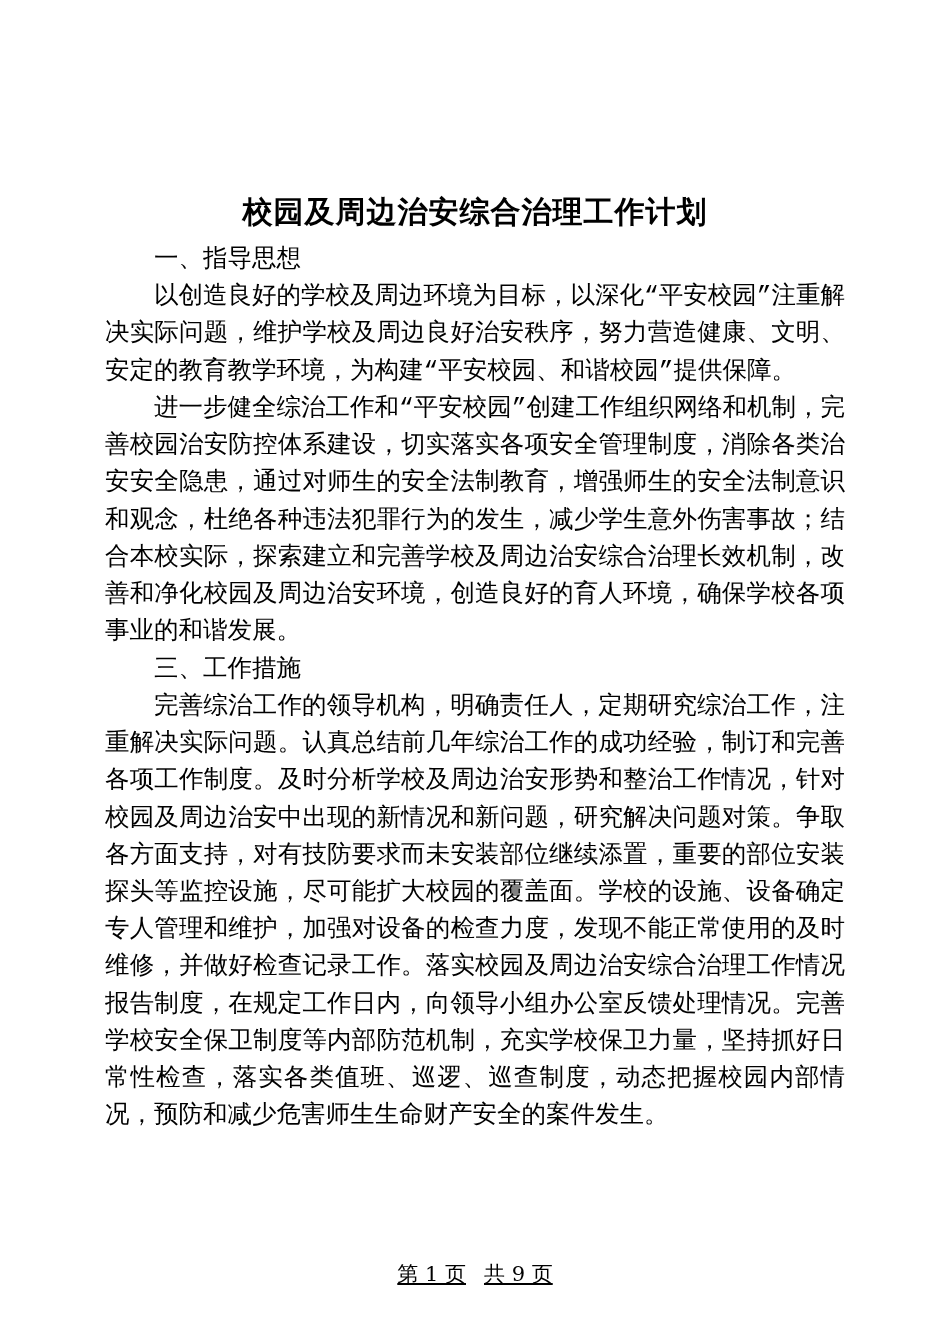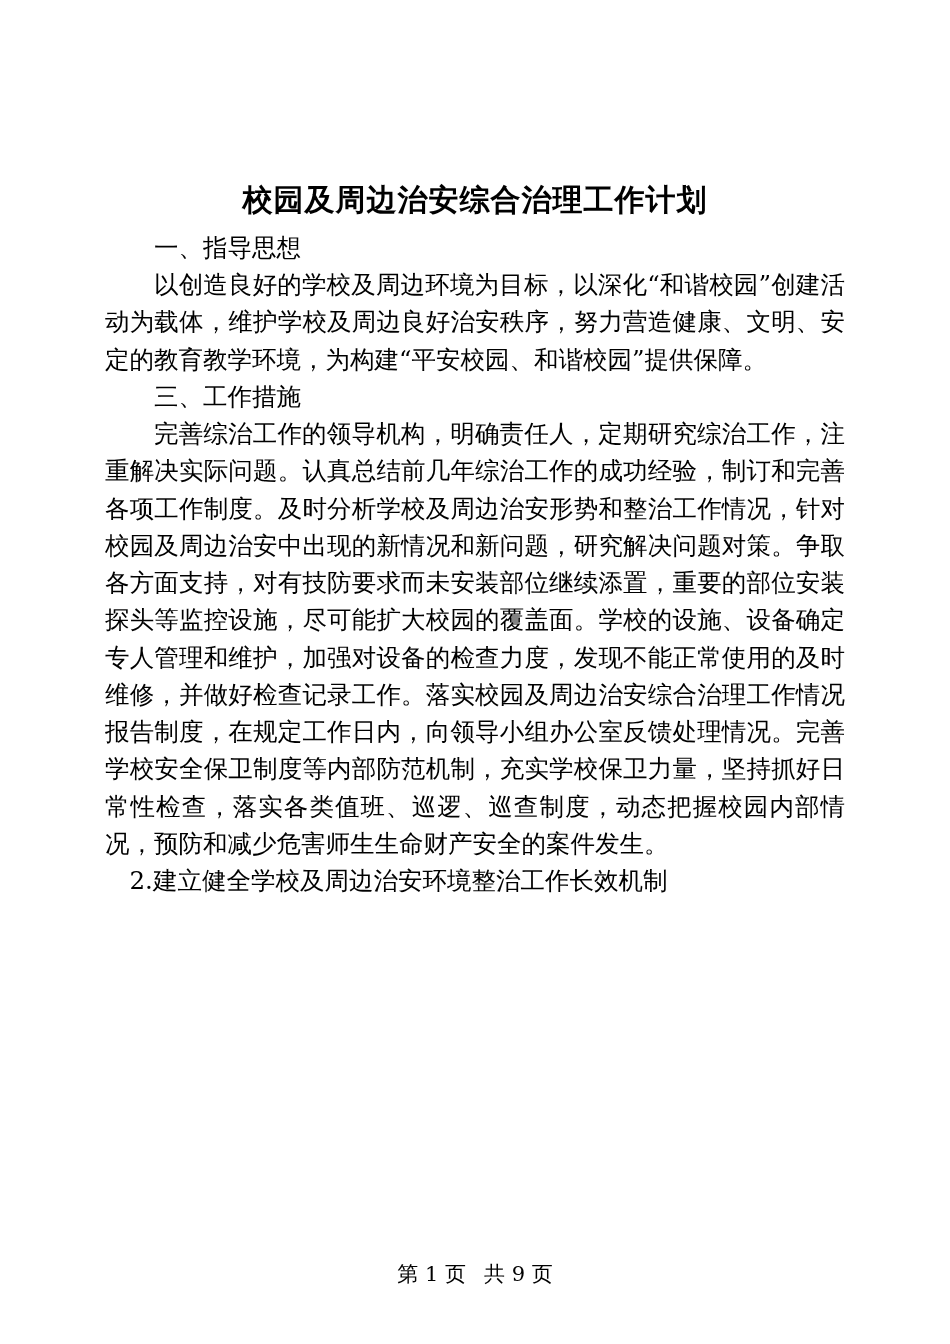--- a/index.html
+++ b/index.html
@@ -11,21 +11,21 @@
     width: 950px;
     height: 1344px;
     font-family: "DejaVu Serif", "Liberation Serif", serif;
     color: #000000;
     position: relative;
     overflow: hidden;
   }
   .page {
     position: absolute;
     left: 0;
-    top: 0;
+    top: 12px;
     width: 950px;
     height: 1224px;
     box-sizing: border-box;
     padding: 180px 105px 0 105px;
   }
   .doc-title {
     font-size: 30px;
     font-weight: bold;
     text-align: center;
     letter-spacing: 1px;
@@ -39,54 +39,56 @@
     text-justify: inter-ideograph;
     letter-spacing: 0px;
     margin: 0;
   }
   .p {
     margin: 0;
     padding: 0;
   }
   .indent-2 {
     text-indent: 2em;
+    font-family: Liberation Mono, monospace;
   }
   .indent-1 {
     text-indent: 1em;
   }
   .footer {
     position: absolute;
     left: 0;
     bottom: 56px;
     width: 950px;
     text-align: center;
     font-size: 21px;
     font-family: "DejaVu Serif", "Liberation Serif", serif;
     color: #000;
   }
   .footer span {
     display: inline-block;
+    text-decoration: underline;
   }
   .footer .gap {
     display: inline-block;
     width: 18px;
   }
 </style>
 </head>
 <body>
 
 <div class="page">
 
   <h1 class="doc-title">校园及周边治安综合治理工作计划</h1>
 
   <div class="body-text">
     <p class="p indent-2">一、指导思想</p>
-    <p class="p indent-2">以创造良好的学校及周边环境为目标，以深化“和谐校园”创建活动为载体，维护学校及周边良好治安秩序，努力营造健康、文明、安定的教育教学环境，为构建“平安校园、和谐校园”提供保障。</p>
+    <p class="p indent-2">以创造良好的学校及周边环境为目标，以深化“平安校园”注重解决实际问题，维护学校及周边良好治安秩序，努力营造健康、文明、安定的教育教学环境，为构建“平安校园、和谐校园”提供保障。</p>
+    <p class="p indent-2">进一步健全综治工作和“平安校园”创建工作组织网络和机制，完善校园治安防控体系建设，切实落实各项安全管理制度，消除各类治安安全隐患，通过对师生的安全法制教育，增强师生的安全法制意识和观念，杜绝各种违法犯罪行为的发生，减少学生意外伤害事故；结合本校实际，探索建立和完善学校及周边治安综合治理长效机制，改善和净化校园及周边治安环境，创造良好的育人环境，确保学校各项事业的和谐发展。</p>
     <p class="p indent-2">三、工作措施</p>
     <p class="p indent-2">完善综治工作的领导机构，明确责任人，定期研究综治工作，注重解决实际问题。认真总结前几年综治工作的成功经验，制订和完善各项工作制度。及时分析学校及周边治安形势和整治工作情况，针对校园及周边治安中出现的新情况和新问题，研究解决问题对策。争取各方面支持，对有技防要求而未安装部位继续添置，重要的部位安装探头等监控设施，尽可能扩大校园的覆盖面。学校的设施、设备确定专人管理和维护，加强对设备的检查力度，发现不能正常使用的及时维修，并做好检查记录工作。落实校园及周边治安综合治理工作情况报告制度，在规定工作日内，向领导小组办公室反馈处理情况。完善学校安全保卫制度等内部防范机制，充实学校保卫力量，坚持抓好日常性检查，落实各类值班、巡逻、巡查制度，动态把握校园内部情况，预防和减少危害师生生命财产安全的案件发生。</p>
-    <p class="p indent-1">2.建立健全学校及周边治安环境整治工作长效机制</p>
   </div>
 
 </div>
 
 <div class="footer">
   <span>第 1 页</span><span class="gap"></span><span>共 9 页</span>
 </div>
 
 </body></html>

